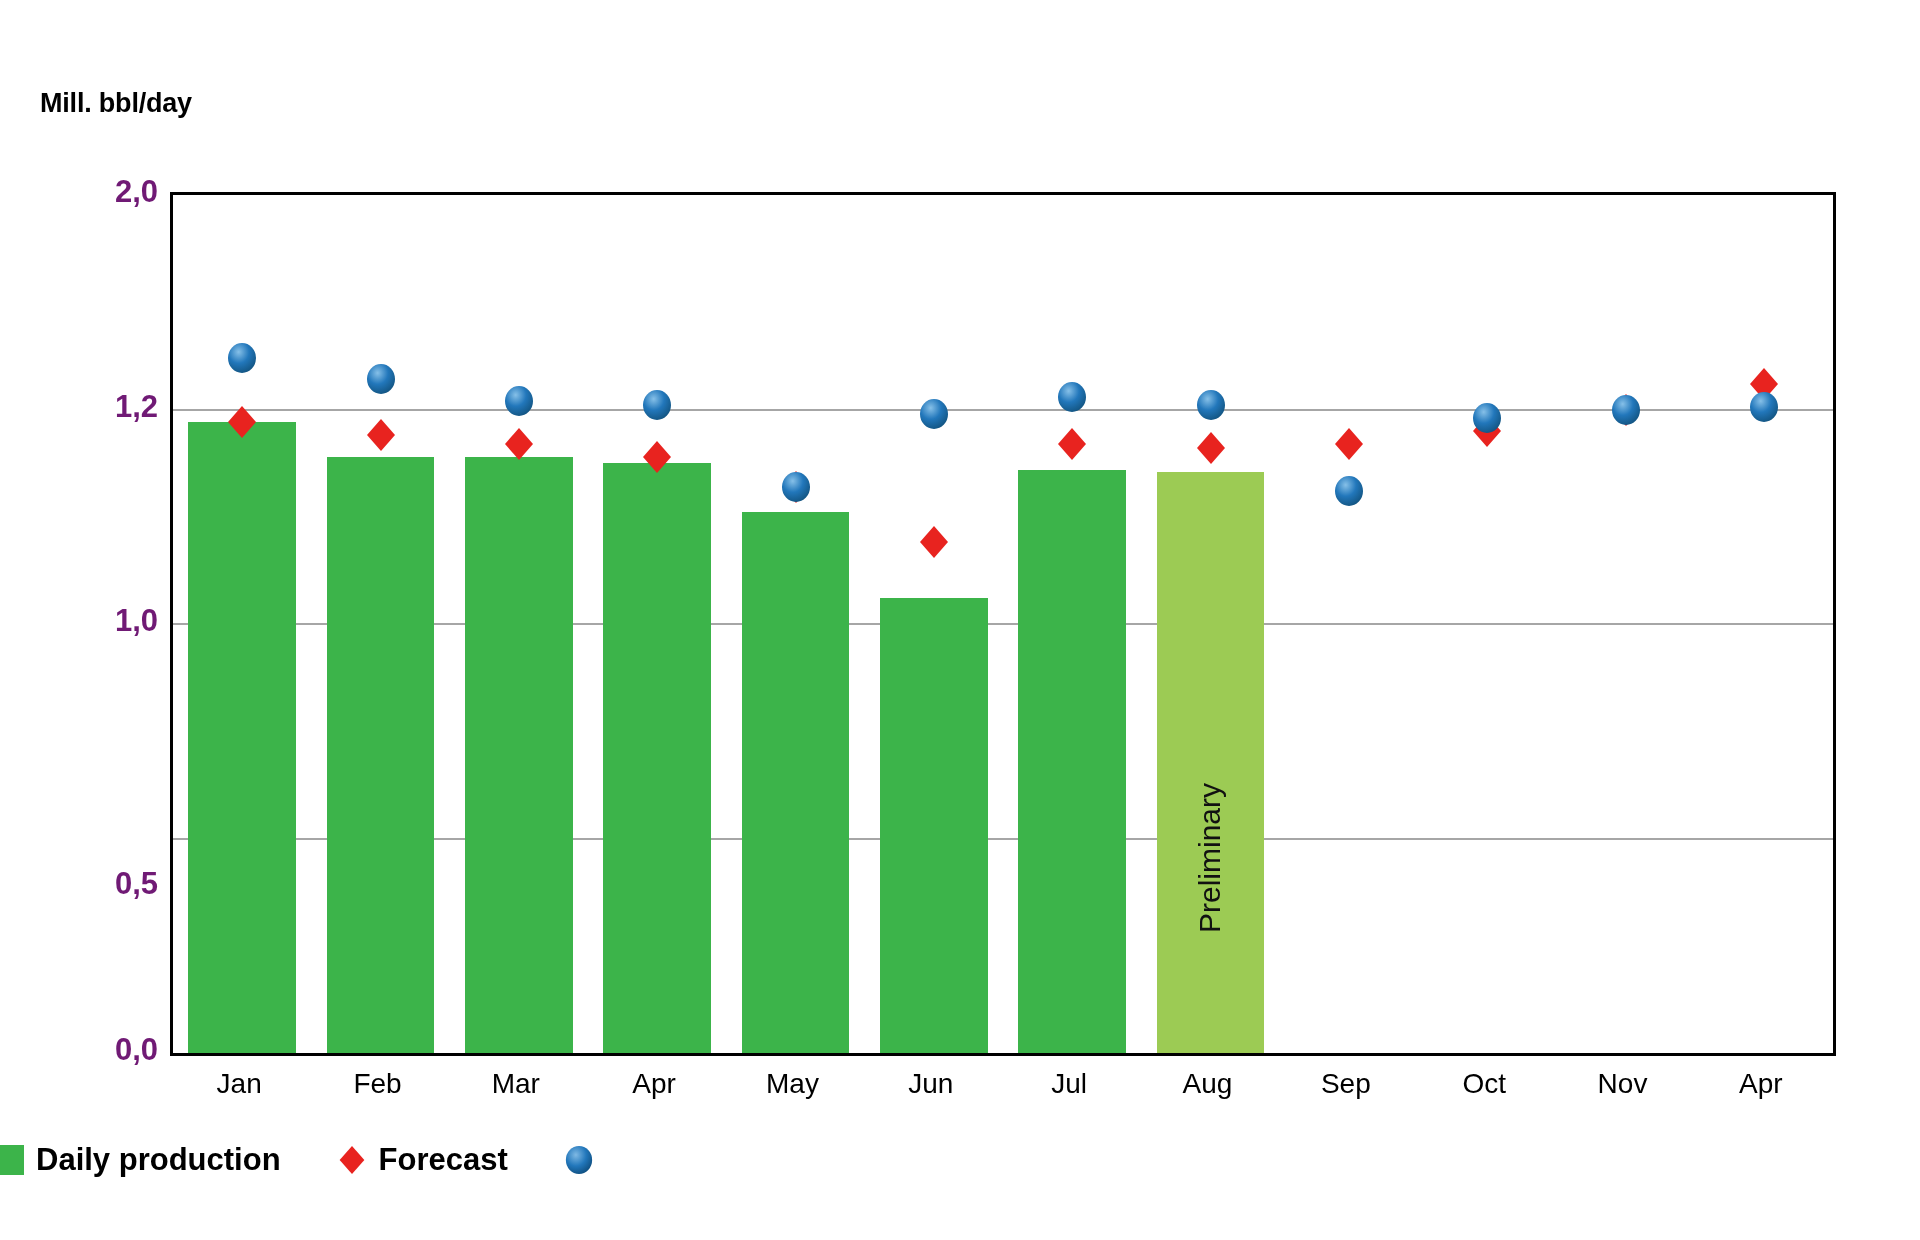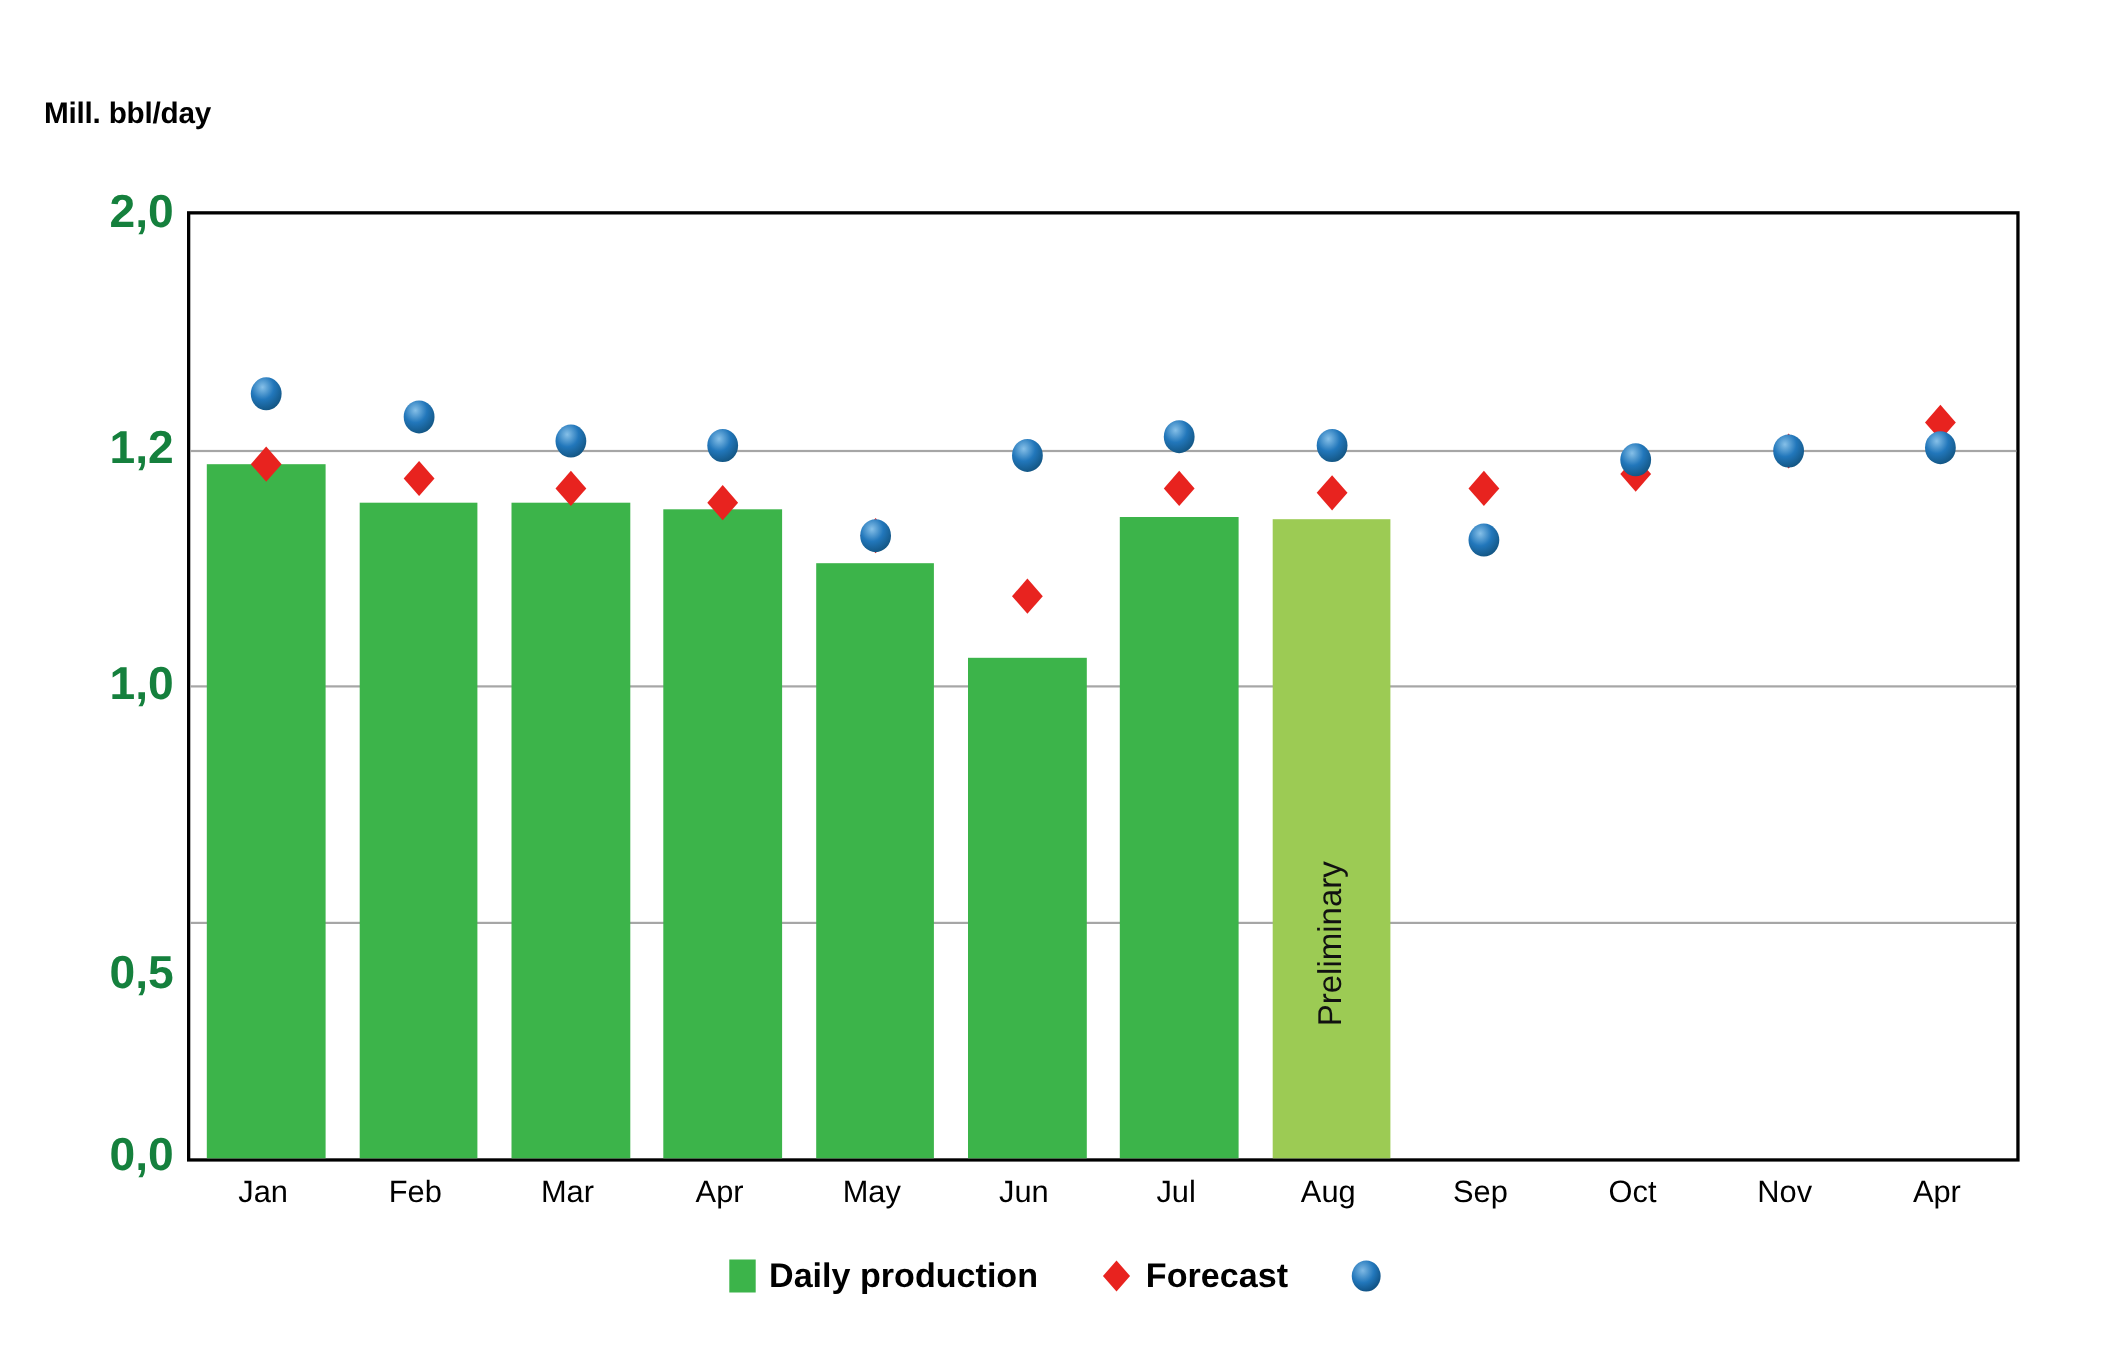--- a/index.html
+++ b/index.html
@@ -60,23 +60,23 @@
     height: 2px;
     background: #a6a6a6;
   }
 
   
   .y-tick {
     position: absolute;
     right: 1762px;      
     width: 120px;
     text-align: right;
-    font-size: 42px;
+    font-size: 31px;
     font-weight: bold;
-    color: #15803d;
+    color: #701a75;
     transform: translateY(-50%);
     white-space: nowrap;
   }
 
   
   .bar {
     position: absolute;
     bottom: 0;
   }
   .bar-pre-wrap {
@@ -121,21 +121,21 @@
     white-space: nowrap;
   }
 
   
   .legend {
     position: absolute;
     left: 0;
     top: 1132px;
     width: 1920px;
     display: flex;
-    justify-content: center;
+    justify-content: flex-start;
     align-items: center;
     gap: 56px;
   }
   .legend-item {
     display: flex;
     align-items: center;
     gap: 12px;
   }
   .legend-label {
     font-size: 31px;

